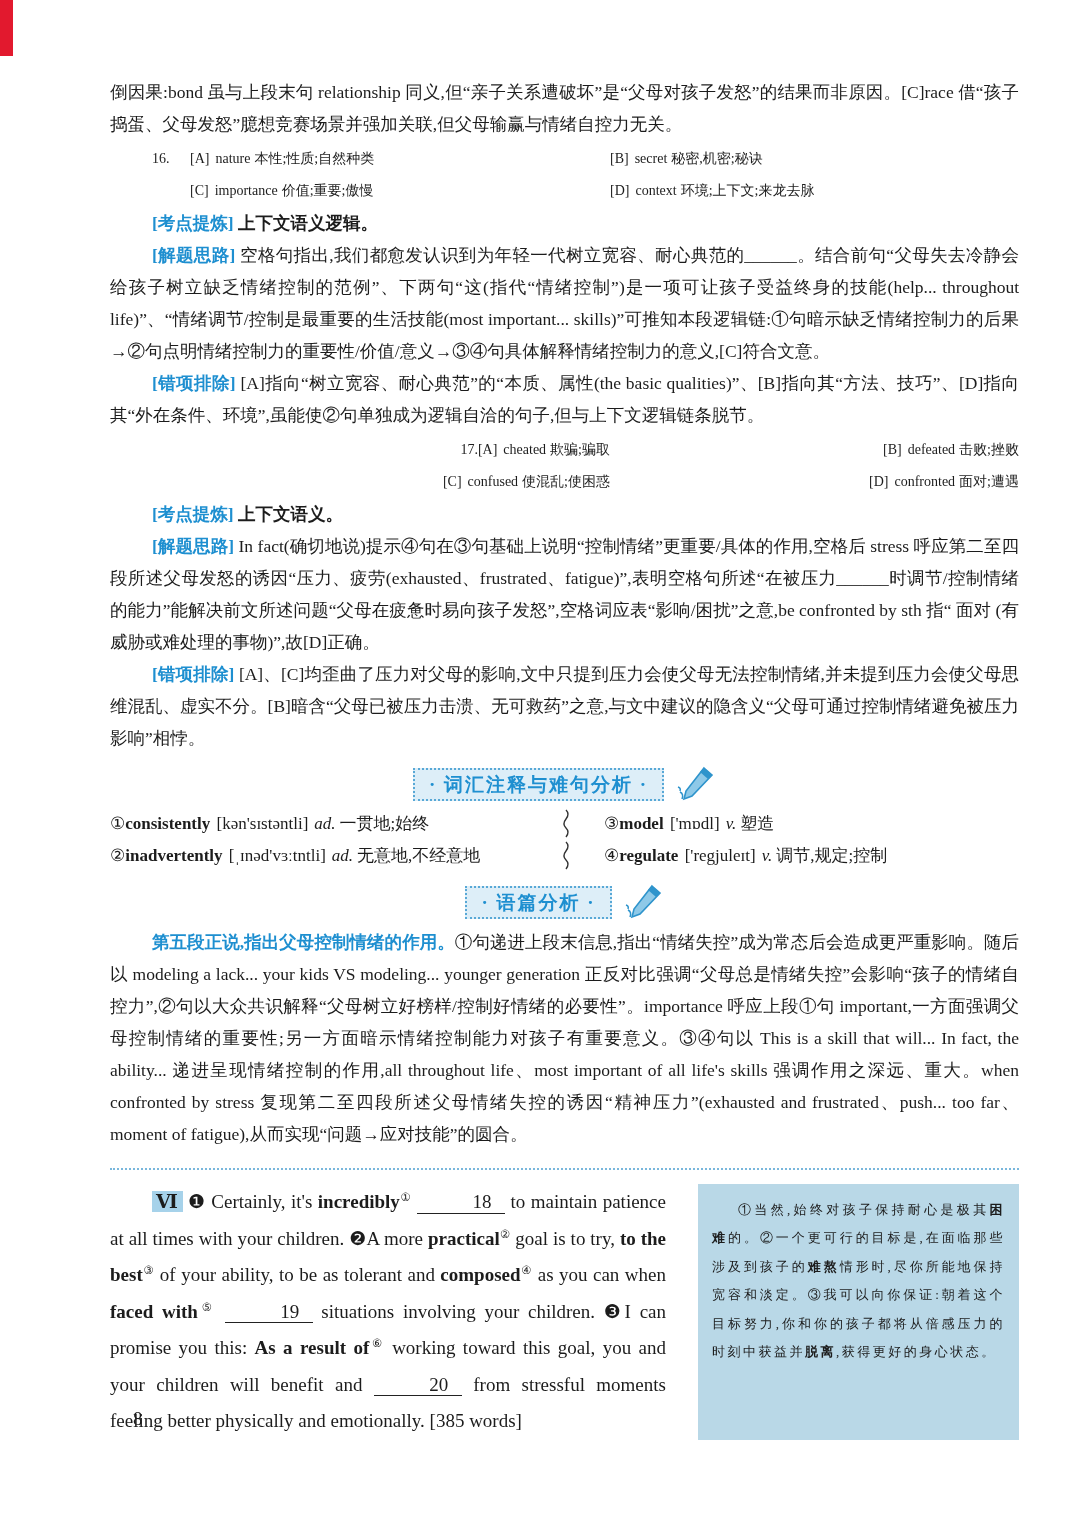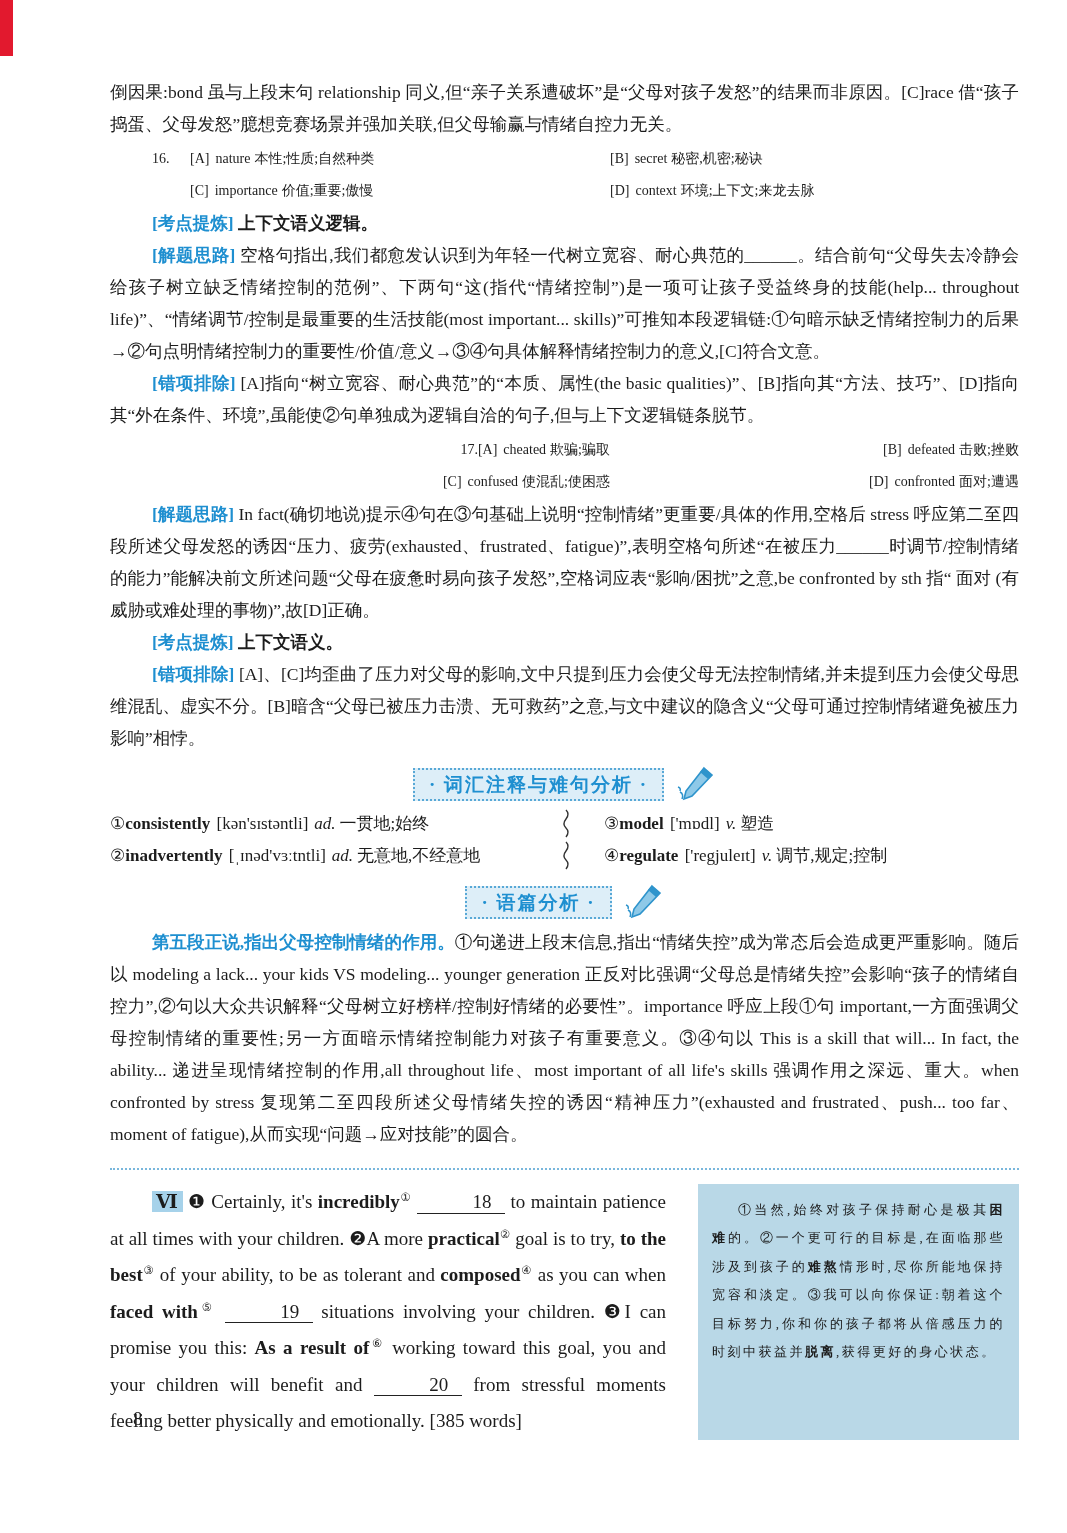--- a/index.html
+++ b/index.html
@@ -116,27 +116,27 @@
         <span class="opt-left row2">
           <span>[C]</span><span class="opt-word">confused</span><span>使混乱;使困惑</span>
         </span>
         <span class="opt-right">
           <span>[D]</span><span class="opt-word">confronted</span><span>面对;遭遇</span>
         </span>
       </div>
     </div>
 
     <p class="body indent">
+      <span class="label-blue">[考点提炼]</span>
+      <span class="bold">上下文语义。</span>
+    </p>
+
+    <p class="body indent">
       <span class="label-blue">[解题思路]</span>
       <span>In fact(确切地说)提示④句在③句基础上说明“控制情绪”更重要/具体的作用,空格后 stress 呼应第二至四段所述父母发怒的诱因“压力、疲劳(exhausted、frustrated、fatigue)”,表明空格句所述“在被压力______时调节/控制情绪的能力”能解决前文所述问题“父母在疲惫时易向孩子发怒”,空格词应表“影响/困扰”之意,be confronted by sth 指“ 面对 (有威胁或难处理的事物)”,故[D]正确。</span>
-    </p>
-
-    <p class="body indent">
-      <span class="label-blue">[考点提炼]</span>
-      <span class="bold">上下文语义。</span>
     </p>
 
     <p class="body indent">
       <span class="label-blue">[错项排除]</span>
       <span>[A]、[C]均歪曲了压力对父母的影响,文中只提到压力会使父母无法控制情绪,并未提到压力会使父母思维混乱、虚实不分。[B]暗含“父母已被压力击溃、无可救药”之意,与文中建议的隐含义“父母可通过控制情绪避免被压力影响”相悖。</span>
     </p>
 
     <div class="badge-wrap">
       <span class="badge">· 词汇注释与难句分析 ·</span>
       <svg class="pen" width="40" height="36" viewBox="0 0 40 36">

